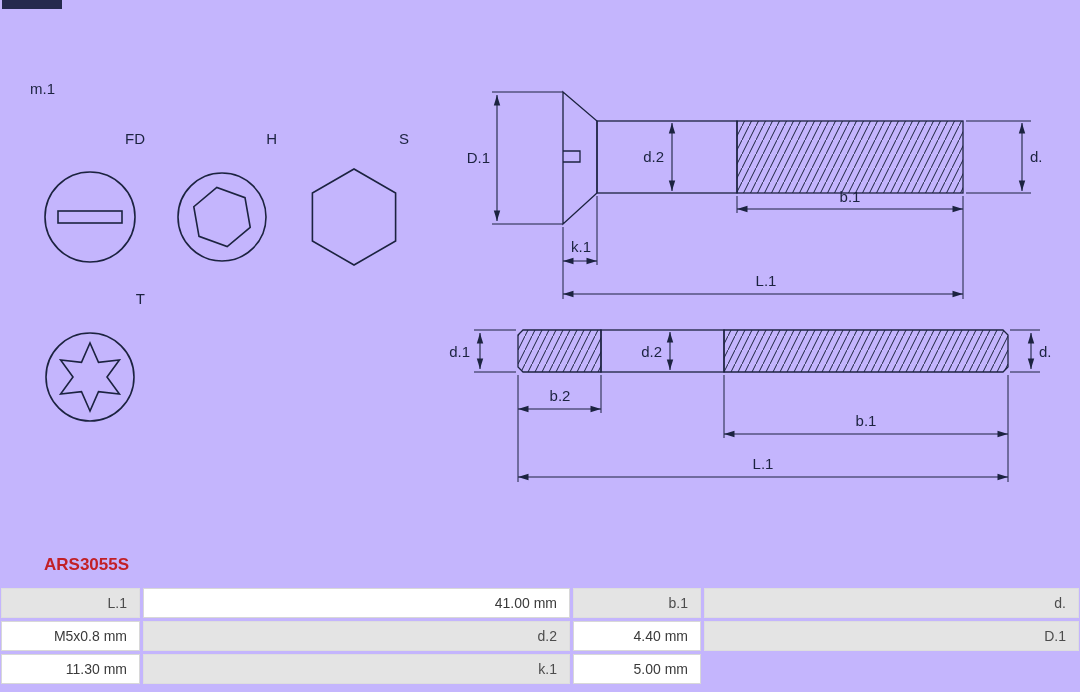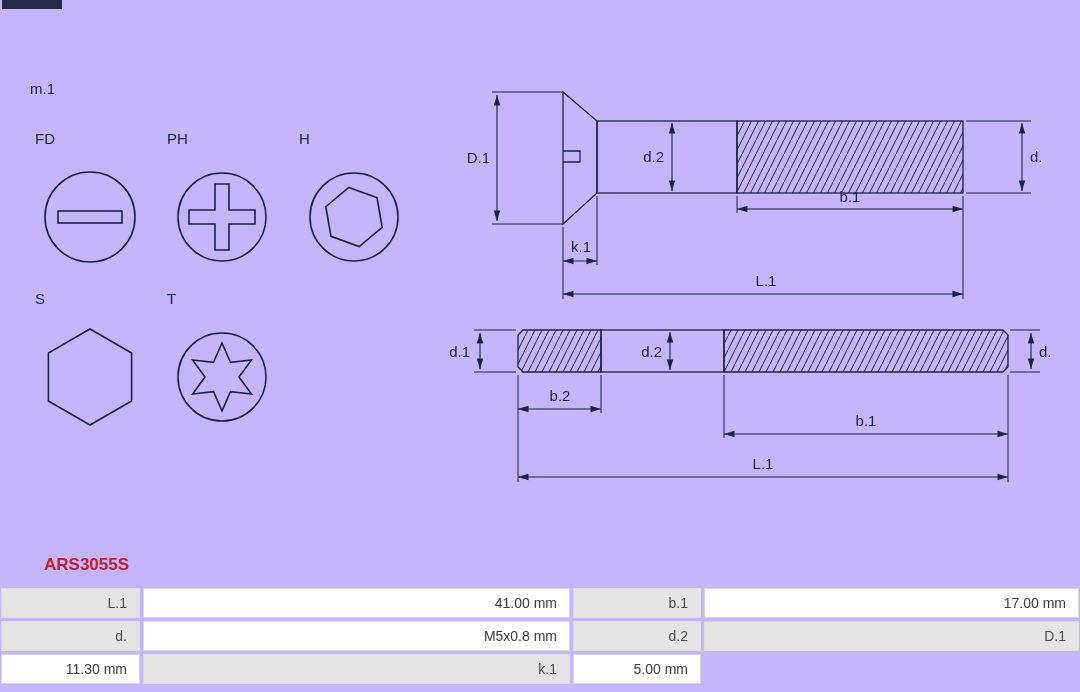--- a/index.html
+++ b/index.html
@@ -7,21 +7,21 @@
   body { font-family:"Liberation Sans", sans-serif; }
   .stage { position:relative; width:1080px; height:692px; background:#c4b5fd; overflow:hidden; }
 
   .logo-fragment { position:absolute; left:2px; top:0; width:60px; height:9px; background:#252a4d; }
 
   .variant-label { position:absolute; left:30px; top:80px; font-size:15px; color:#1c2340; }
 
   .head-grid { position:absolute; left:35px; top:130px; display:grid;
                grid-template-columns:repeat(3,110px); column-gap:22px; row-gap:18px; }
   .head-item { width:110px; }
-  .head-label { text-align:left; font-size:15px; color:#1c2340; height:20px; margin-bottom:12px; }
+  .head-label { text-align:right; font-size:15px; color:#1c2340; height:20px; margin-bottom:12px; }
   .head-icon { display:block; }
 
   .drawing { position:absolute; left:440px; top:60px; }
 
   .ln  { stroke:#1c2340; stroke-width:1.3; fill:none; }
   .thr { stroke:#1c2340; stroke-width:1.3; fill:url(#hatch); }
   .ext { stroke:#1c2340; stroke-width:1; fill:none; }
   .dim { stroke:#1c2340; stroke-width:1.1; fill:none;
          marker-start:url(#arw); marker-end:url(#arw); }
   .dl  { font-size:15px; fill:#1c2340; font-family:"Liberation Sans", sans-serif; }
@@ -50,27 +50,20 @@
   <div class="head-grid">
 
     <div class="head-item">
       <div class="head-label">FD</div>
       <svg class="head-icon" width="110" height="110" viewBox="0 0 110 110">
         <circle class="icon-stroke" cx="55" cy="55" r="45"></circle>
         <rect class="icon-stroke" x="23" y="49" width="64" height="12"></rect>
       </svg>
     </div>
 
-    <div class="head-item">
-      <div class="head-label">PH</div>
-      <svg class="head-icon" width="110" height="110" viewBox="0 0 110 110">
-        <circle class="icon-stroke" cx="55" cy="55" r="44"></circle>
-        <path class="icon-stroke" d="M48,22 L62,22 L62,48 L88,48 L88,62 L62,62 L62,88 L48,88 L48,62 L22,62 L22,48 L48,48 Z"></path>
-      </svg>
-    </div>
 
 
     <div class="head-item">
       <div class="head-label">H</div>
       <svg class="head-icon" width="110" height="110" viewBox="0 0 110 110">
         <circle class="icon-stroke" cx="55" cy="55" r="44"></circle>
         <polygon class="icon-stroke" points="83.2,65.3 60.2,84.5 32,74.3 26.8,44.7 49.8,25.5 78,35.7"></polygon>
       </svg>
     </div>
 
@@ -158,25 +151,25 @@
       <text class="dl" x="763" y="469" text-anchor="middle">L.1</text>
     </g>
   </svg>
 
   <div class="part-number">ARS3055S</div>
 
   <div class="dims-table">
     <div class="cell lbl">L.1</div>
     <div class="cell val">41.00 mm</div>
     <div class="cell lbl">b.1</div>
-    <div class="cell val">17.00 mm</div>
 
     <div class="cell lbl">d.</div>
     <div class="cell val">M5x0.8 mm</div>
     <div class="cell lbl">d.2</div>
+    <div class="cell val">4.40 mm</div>
 
     <div class="cell lbl">D.1</div>
     <div class="cell val">11.30 mm</div>
     <div class="cell lbl">k.1</div>
     <div class="cell val">5.00 mm</div>
   </div>
 
 </div>
 
 </body></html>

